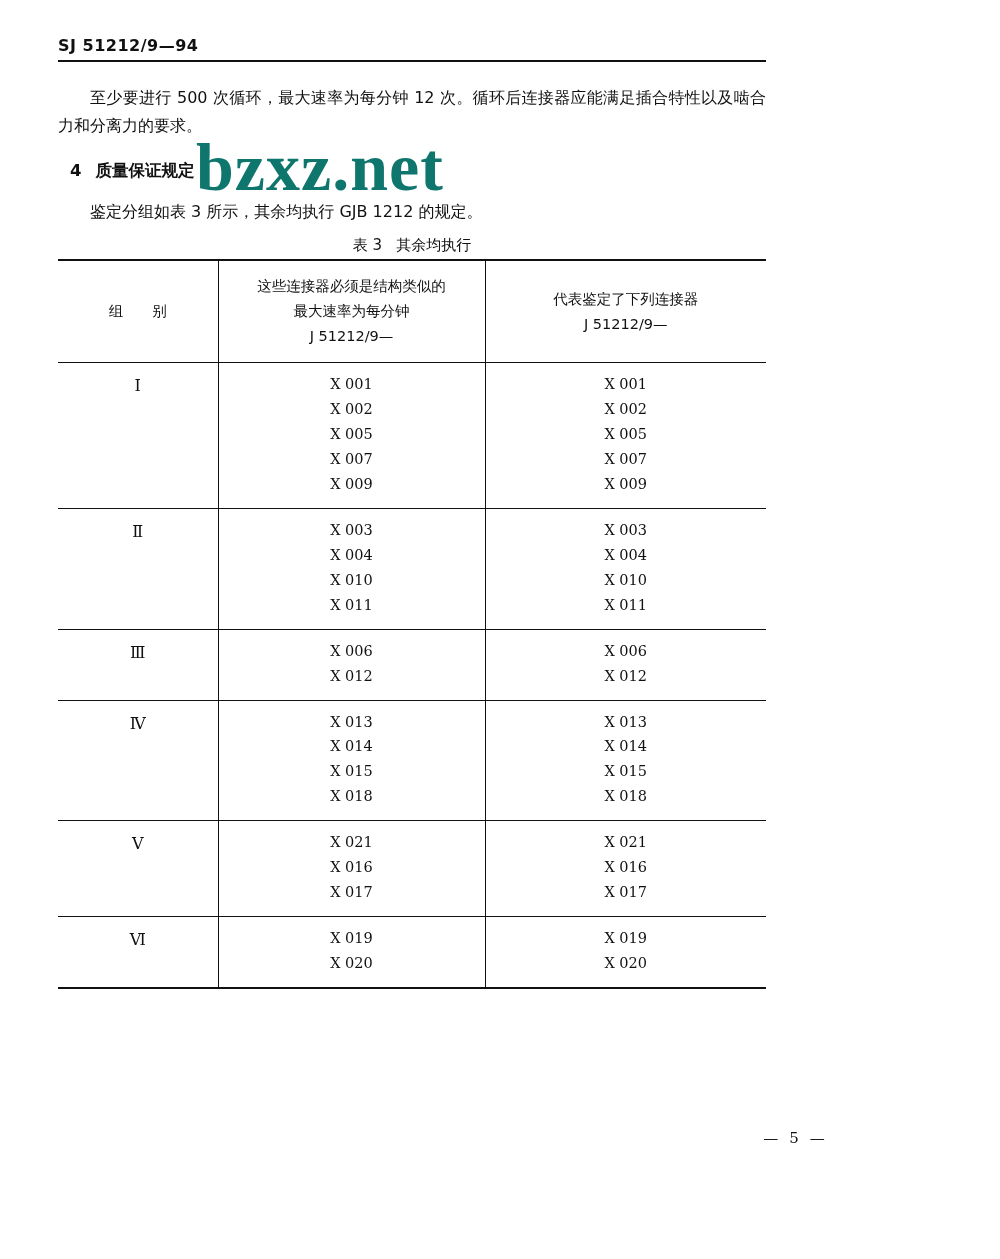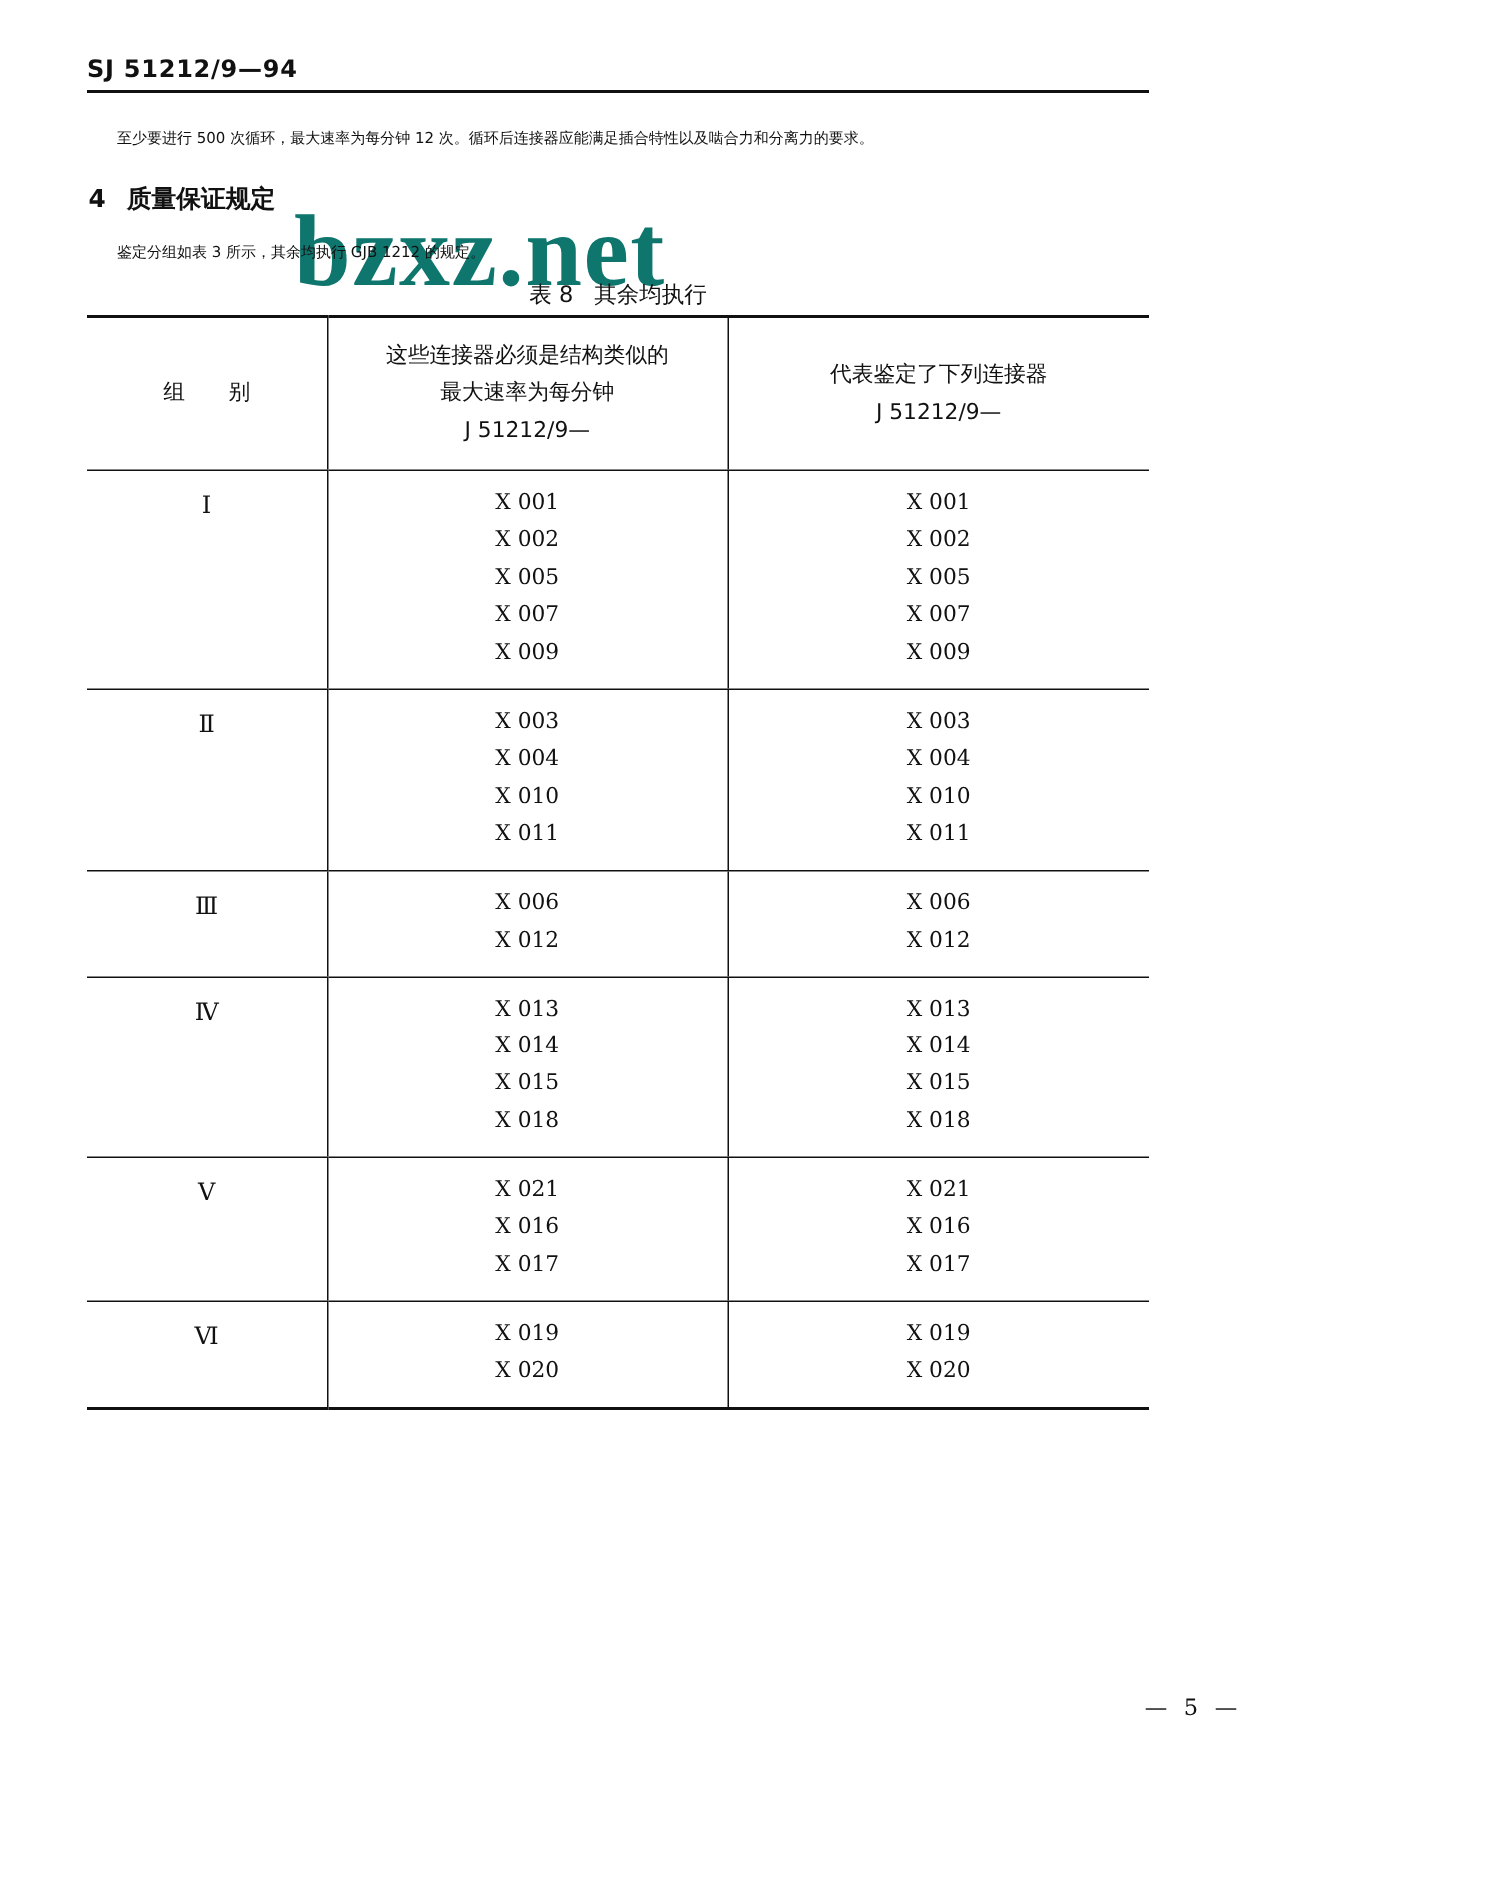--- a/index.html
+++ b/index.html
@@ -61,30 +61,30 @@
   .content {
     position: absolute;
     left: 58px;
     top: 84px;
     width: 708px;
     z-index: 1;
   }
 
   p.body-para {
     margin: 0 0 6px 0;
-    font-size: 10px;
+    font-size: 16px;
     line-height: 1.75;
     text-align: justify;
     text-justify: inter-ideograph;
     font-family: "DejaVu Sans", "Liberation Sans", sans-serif;
   }
   p.indent2 { text-indent: 2em; }
 
   h2.section-heading {
-    margin: 18px 0 14px 1px;
+    margin: 18px 0 14px 12px;
     font-size: 16.5px;
     font-weight: bold;
     line-height: 1.6;
     font-family: "DejaVu Sans", "Liberation Sans", sans-serif;
   }
   h2.section-heading .sec-num { margin-right: 14px; }
 
   .table-caption {
     text-align: center;
     font-size: 15px;
@@ -184,21 +184,21 @@
 
     <p class="body-para indent2">至少要进行 500 次循环，最大速率为每分钟 12 次。循环后连接器应能满足插合特性以及啮合力和分离力的要求。</p>
 
     <h2 class="section-heading">
       <span class="sec-num">4</span><span>质量保证规定</span>
     </h2>
 
     <p class="body-para indent2">鉴定分组如表 3 所示，其余均执行 GJB 1212 的规定。</p>
 
     <div class="table-caption">
-      <span>表 8</span><span class="cap-gap"></span><span>其余均执行</span>
+      <span>表 3</span><span class="cap-gap"></span><span>其余均执行</span>
     </div>
 
     <table class="qual-table">
       <colgroup>
           <col class="c1">
           <col class="c2">
           <col class="c3">
         </colgroup>
       <thead>
         <tr>

